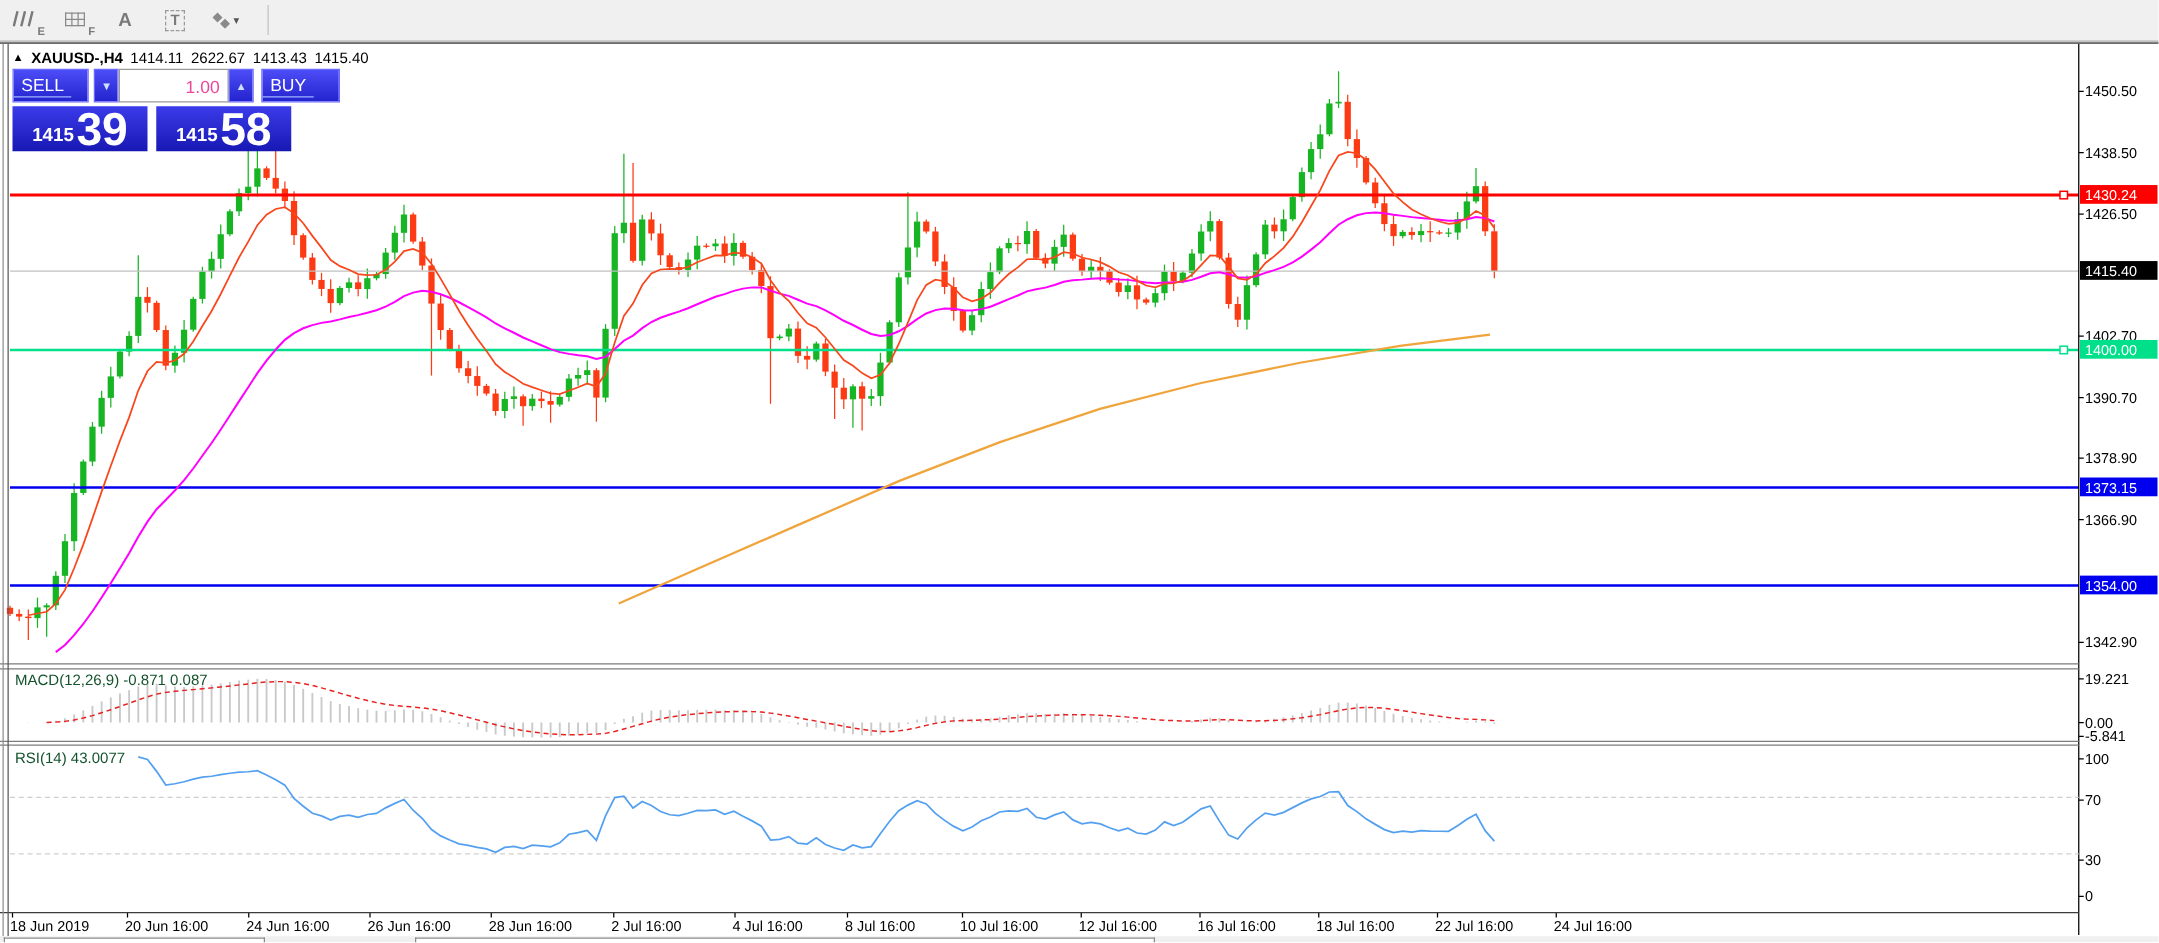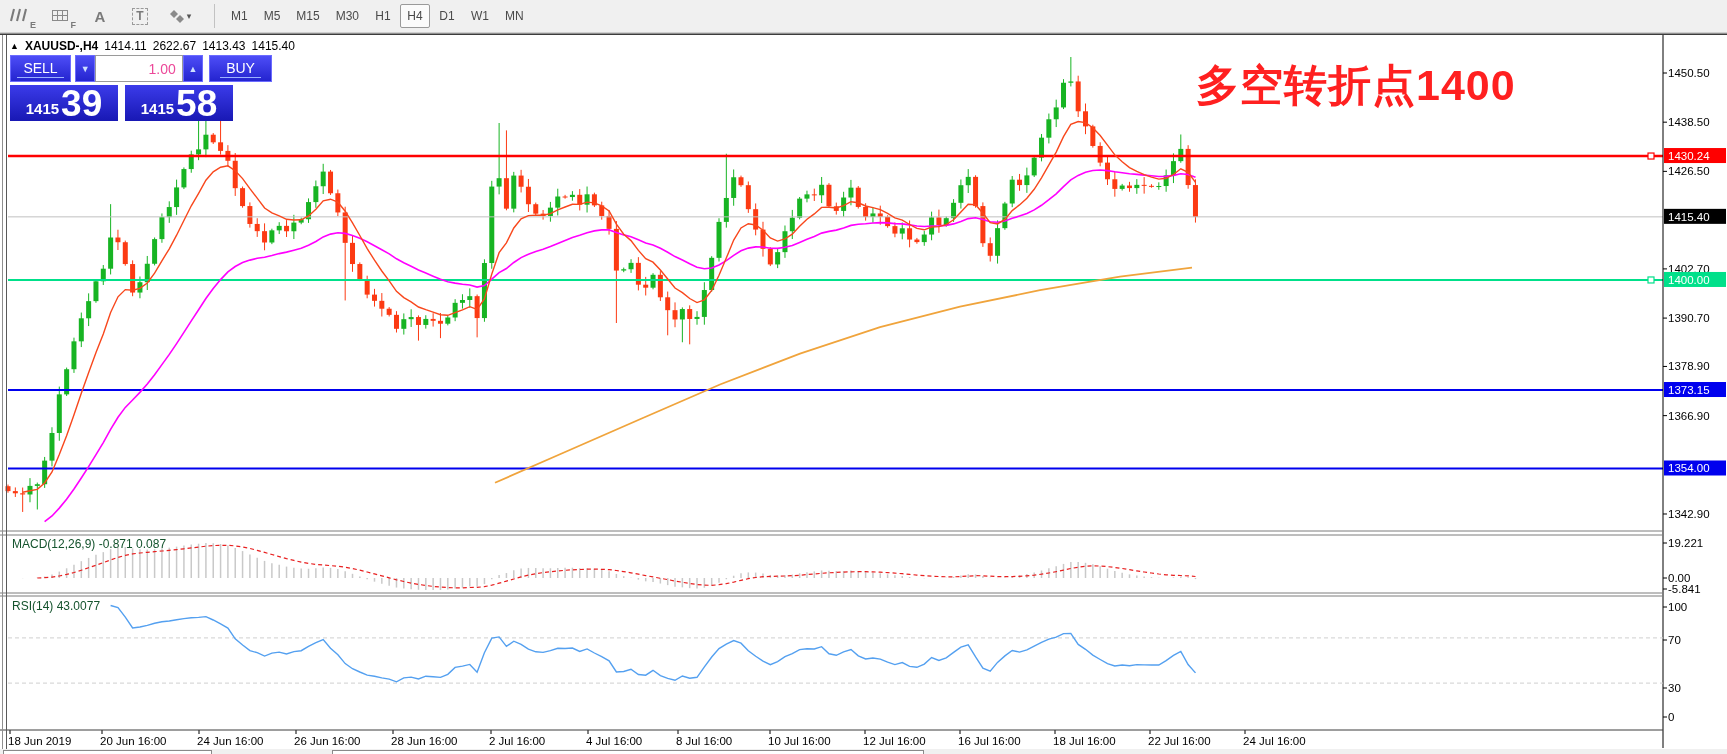--- a/index.html
+++ b/index.html
@@ -17,21 +17,21 @@
   
   #chart-svg{position:absolute;left:0;top:0;z-index:1;}
   .frame-line{position:absolute;z-index:5;}
   
   #symbol-line{position:absolute;left:10px;top:39px;z-index:20;font-size:12px;color:#000;display:flex;gap:6px;align-items:center;}
   #symbol-line .tri{font-size:9px;}
   #symbol-line b{font-weight:bold;}
   
   #trade-panel{position:absolute;left:10px;top:55px;width:262px;z-index:20;}
   #tp-row1{display:flex;height:27px;}
-  .tp-btn{background:linear-gradient(#4d4df7,#2424cf);border:1px solid #6b6bff;color:#fff;font-size:14px;display:flex;align-items:center;justify-content:center;flex-direction:column;}
+  .tp-btn{background:linear-gradient(#4d4df7,#2424cf);border:1px solid #6b6bff;color:#fff;font-size:14px;display:flex;align-items:flex-start;justify-content:center;flex-direction:column;}
   .tp-btn .lbl{border-bottom:1px solid #9db2ff;padding:0 6px 1px 6px;}
   #sell-btn{width:64px;margin-right:4px;}
   #buy-btn{width:66px;margin-left:6px;}
   .step-btn{width:20px;background:linear-gradient(#4d4df7,#2424cf);border:1px solid #6b6bff;color:#cfe0ff;font-size:9px;display:flex;align-items:center;justify-content:center;}
   #volume-box{width:86px;background:#fff;border:1px solid #9a9a9a;font-size:14px;color:#ec4899;display:flex;align-items:center;justify-content:flex-end;padding-right:6px;}
   #tp-row2{display:flex;margin-top:3px;}
   .px-box{width:108px;height:36px;background:linear-gradient(#3b3bea,#1818b4);display:flex;align-items:flex-end;justify-content:center;color:#fff;}
   .px-box .pref{font-size:15px;font-weight:bold;margin:0 2px 4px 0;}
   .px-box .big{font-size:37px;font-weight:bold;line-height:34px;}
   #sell-price-box{margin-right:7px;}
@@ -675,21 +675,20 @@
       <span class="t-box">T</span>
     </div>
     <div class="tb-icon">
       <svg width="16" height="14" viewBox="0 0 16 14">
         <polygon points="5,1 9,5 5,9 1,5" fill="#8a8a8a"></polygon>
         <polygon points="11,6 15,10 11,14 7,10" fill="#8a8a8a"></polygon>
       </svg>
       <span class="tb-caret">▾</span>
     </div>
     <div class="tb-sep"></div>
-    <div id="tf-group"><button class="tf-btn">M1</button><button class="tf-btn">M5</button><button class="tf-btn">M15</button><button class="tf-btn">M30</button><button class="tf-btn">H1</button><button class="tf-btn active">H4</button><button class="tf-btn">D1</button><button class="tf-btn">W1</button><button class="tf-btn">MN</button></div>
   </div>
 
   <div class="frame-line" style="left:0;top:33px;width:1727px;height:1px;background:#8f8f8f;"></div>
   <div class="frame-line" style="left:0;top:34px;width:1727px;height:1px;background:#3c3c3c;"></div>
   <div class="frame-line" style="left:2px;top:35px;width:1px;height:714px;background:#8f8f8f;"></div>
   <div class="frame-line" style="left:6px;top:35px;width:1px;height:714px;background:#5a5a5a;"></div>
 
   <div id="symbol-line">
     <span class="tri">▲</span>
     <b>XAUUSD-,H4</b>
@@ -720,21 +719,20 @@
         <span class="pref">1415</span>
         <span class="big">39</span>
       </div>
       <div class="px-box">
         <span class="pref">1415</span>
         <span class="big">58</span>
       </div>
     </div>
   </div>
 
-  <div id="annotation" title="多空转折点1400" style="color: rgb(255, 32, 32);">多空转折点1400</div>
 
   <div class="ind-label" id="macd-label">MACD(12,26,9) -0.871 0.087</div>
   <div class="ind-label" id="rsi-label">RSI(14) 43.0077</div>
 
   <div id="bottom-strip">
     <div class="stub" style="left:3px;width:207px;"></div>
     <div class="stub" style="left:332px;width:590px;"></div>
   </div>
 </div>
 

